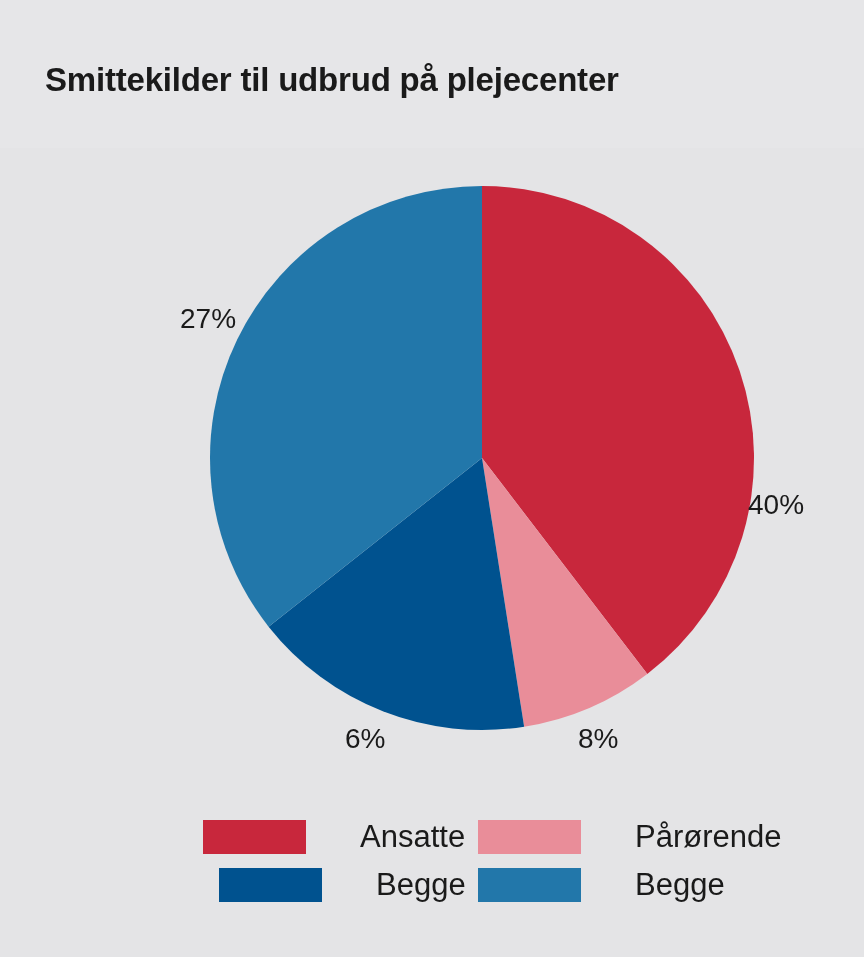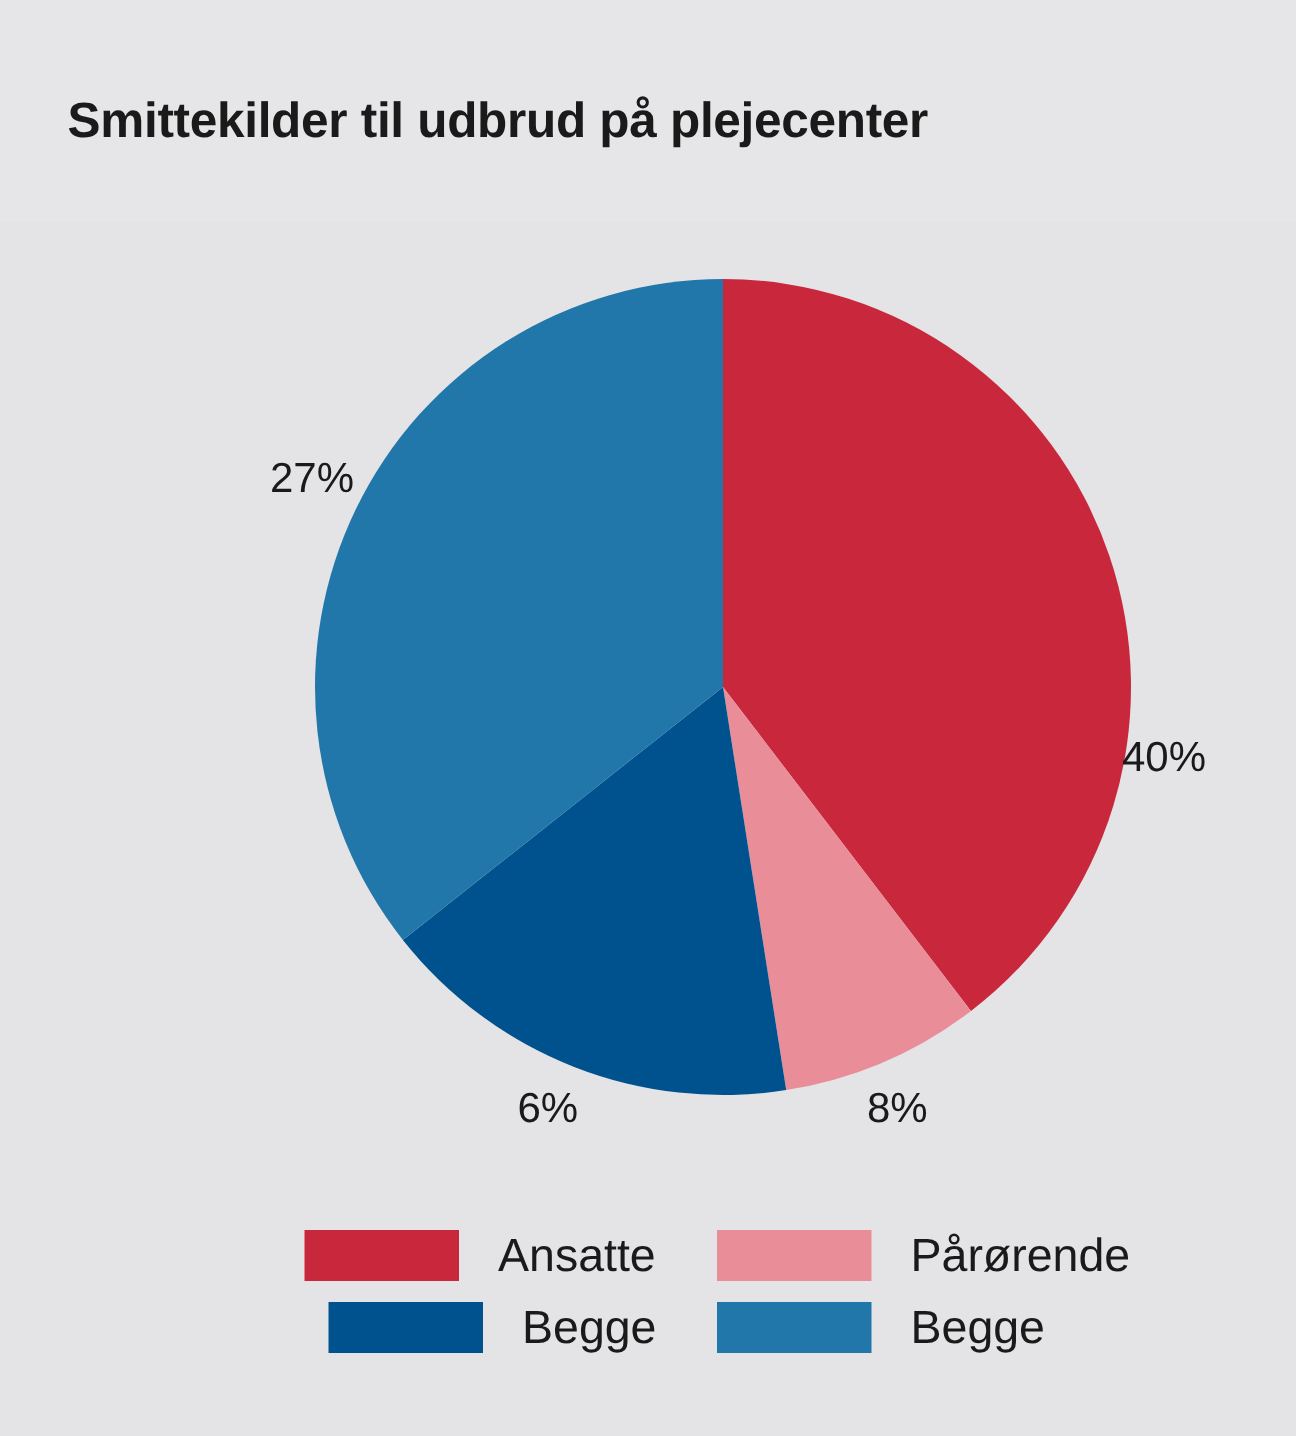--- a/index.html
+++ b/index.html
@@ -61,20 +61,21 @@
     left: 0;
     top: 812px;
     width: 864px;
     height: 110px;
   }
   .legend-entry {
     position: absolute;
     display: flex;
     flex-direction: row;
     align-items: flex-start;
+    gap: 28px;
   }
   .legend-swatch {
     width: 103px;
     height: 34px;
     display: block;
   }
   .legend-text {
     font-size: 31px;
     color: #1a1a1a;
     margin-left: 26px;

